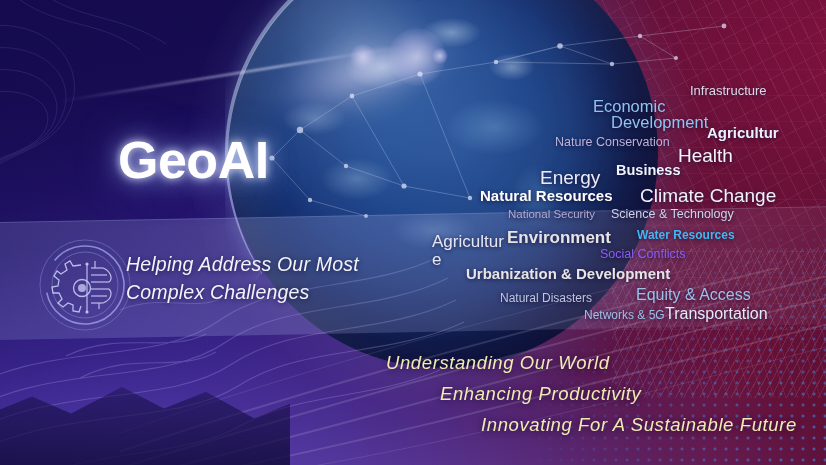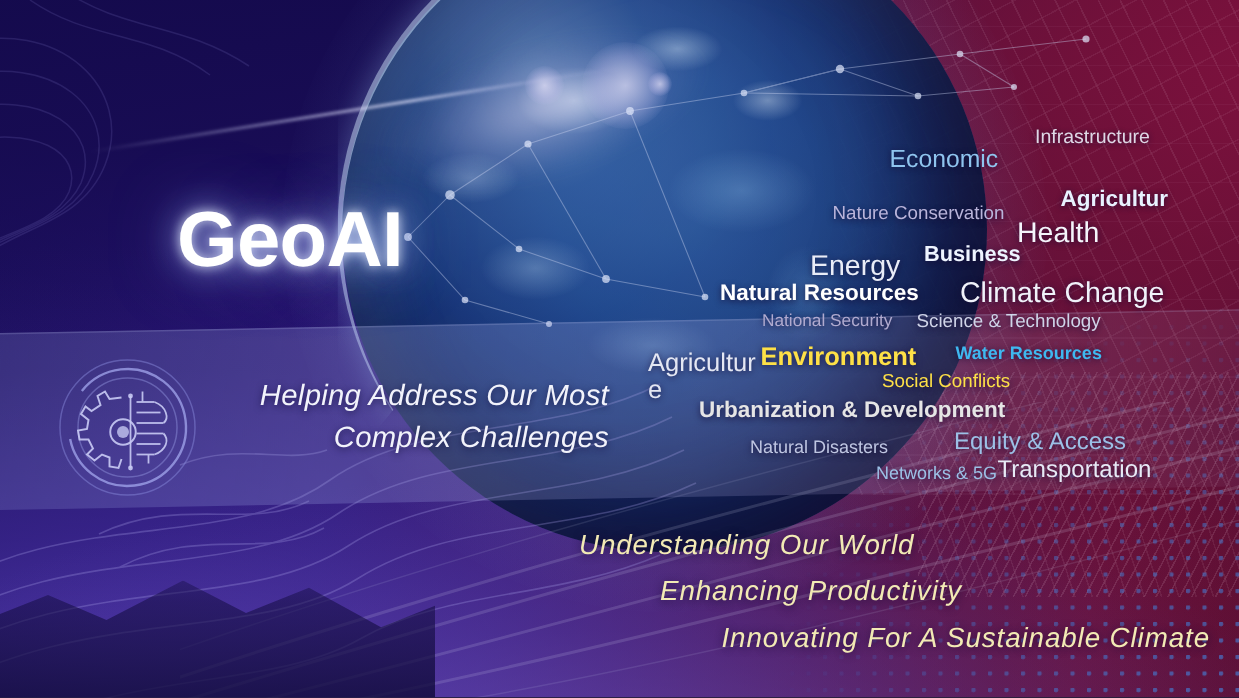--- a/index.html
+++ b/index.html
@@ -181,21 +181,20 @@
     letter-spacing:-.5px;
     text-shadow:0 0 22px rgba(175,195,255,.85), 0 0 44px rgba(130,160,255,.55), 0 0 8px rgba(255,255,255,.9);
     text-align:center;
   }
   .tagline {
     position:absolute; left:126px; top:251px;
     font-size:19.5px; font-style:italic; color:#f2f3fb;
     line-height:1.42; letter-spacing:.2px;
     text-shadow:0 1px 5px rgba(20,15,60,.75);
     width:280px;
-    text-align:right;
   }
 
   .bottom-lines { position:absolute; left:0; top:352px; width:826px; }
   .bline {
     font-size:18.5px; font-style:italic; color:#f2eab4;
     letter-spacing:.6px;
     text-shadow:0 1px 6px rgba(30,12,55,.85);
     white-space:nowrap;
   }
   .bl0 { position:absolute; left:386px; top:0px; }
@@ -338,40 +337,41 @@
         <circle cx="50" cy="75" r="1.6"></circle>
     </g>
   </svg>
 
   <div class="geoai">GeoAI</div>
   <div class="tagline">Helping Address Our Most Complex Challenges</div>
 
   <div class="bottom-lines">
     <div class="bline bl0">Understanding Our World</div>
     <div class="bline bl1">Enhancing Productivity</div>
-    <div class="bline bl2">Innovating For A Sustainable Climate</div>
+    <div class="bline bl2">Innovating For A Sustainable Future</div>
   </div>
 
   <div class="cloud" id="cloud">
       <div class="w" style="left: 690px; top: 84px; font-size: 13px; font-weight: normal; color: rgb(228, 226, 239); opacity: 0.95; text-shadow: rgba(20, 10, 50, 0.75) 0px 1px 4px;">Infrastructure</div>
       <div class="w" style="left: 593px; top: 98px; font-size: 16.5px; font-weight: normal; color: rgb(143, 196, 238); opacity: 1; text-shadow: rgba(20, 10, 50, 0.75) 0px 1px 4px;">Economic</div>
+      <div class="w" style="left: 611px; top: 114px; font-size: 16.5px; font-weight: normal; color: rgb(143, 196, 238); opacity: 1; text-shadow: rgba(20, 10, 50, 0.75) 0px 1px 4px;">Development</div>
       <div class="w" style="left: 707px; top: 125px; font-size: 15px; font-weight: bold; color: rgb(232, 242, 255); opacity: 1; text-shadow: rgba(20, 10, 50, 0.75) 0px 1px 4px;">Agricultur</div>
       <div class="w" style="left: 555px; top: 136px; font-size: 12.5px; font-weight: normal; color: rgb(185, 180, 218); opacity: 1; text-shadow: rgba(20, 10, 50, 0.75) 0px 1px 4px;">Nature Conservation</div>
       <div class="w" style="left: 678px; top: 146px; font-size: 19px; font-weight: normal; color: rgb(244, 245, 251); opacity: 1; text-shadow: rgba(20, 10, 50, 0.75) 0px 1px 4px;">Health</div>
       <div class="w" style="left: 616px; top: 163px; font-size: 14.5px; font-weight: bold; color: rgb(238, 244, 255); opacity: 1; text-shadow: rgba(20, 10, 50, 0.75) 0px 1px 4px; text-align: center;">Business</div>
       <div class="w" style="left: 540px; top: 168px; font-size: 19px; font-weight: normal; color: rgb(233, 236, 247); opacity: 1; text-shadow: rgba(20, 10, 50, 0.75) 0px 1px 4px;">Energy</div>
       <div class="w" style="left: 480px; top: 188px; font-size: 15px; font-weight: bold; color: rgb(255, 255, 255); opacity: 1; text-shadow: rgba(20, 10, 50, 0.75) 0px 1px 4px;">Natural Resources</div>
       <div class="w" style="left: 640px; top: 186px; font-size: 19px; font-weight: normal; color: rgb(240, 242, 250); opacity: 1; text-shadow: rgba(20, 10, 50, 0.75) 0px 1px 4px;">Climate Change</div>
       <div class="w" style="left: 508px; top: 209px; font-size: 11.5px; font-weight: normal; color: rgb(176, 170, 207); opacity: 1; text-shadow: rgba(20, 10, 50, 0.75) 0px 1px 4px;">National Security</div>
       <div class="w" style="left: 611px; top: 208px; font-size: 12.5px; font-weight: normal; color: rgb(207, 212, 232); opacity: 1; text-shadow: rgba(20, 10, 50, 0.75) 0px 1px 4px;">Science &amp; Technology</div>
       <div class="w" style="left: 432px; top: 233px; font-size: 17px; font-weight: normal; color: rgb(228, 231, 243); opacity: 1; text-shadow: rgba(20, 10, 50, 0.75) 0px 1px 4px;">Agricultur</div>
       <div class="w" style="left: 432px; top: 251px; font-size: 17px; font-weight: normal; color: rgb(228, 231, 243); opacity: 1; text-shadow: rgba(20, 10, 50, 0.75) 0px 1px 4px;">e</div>
-      <div class="w" style="left: 507px; top: 229px; font-size: 17px; font-weight: bold; color: #fde047; opacity: 1; text-shadow: rgba(20, 10, 50, 0.75) 0px 1px 4px;">Environment</div>
+      <div class="w" style="left: 507px; top: 229px; font-size: 17px; font-weight: bold; color: #e5e5e5; opacity: 1; text-shadow: rgba(20, 10, 50, 0.75) 0px 1px 4px;">Environment</div>
       <div class="w" style="left: 637px; top: 229px; font-size: 12px; font-weight: bold; color: rgb(63, 184, 240); opacity: 1; text-shadow: rgba(20, 10, 50, 0.75) 0px 1px 4px;">Water Resources</div>
-      <div class="w" style="left: 588px; top: 248px; font-size: 12.5px; font-weight: normal; color: #fde047; opacity: 1; text-shadow: rgba(20, 10, 50, 0.75) 0px 1px 4px;">Social Conflicts</div>
+      <div class="w" style="left: 600px; top: 248px; font-size: 12.5px; font-weight: normal; color: #8b5cf6; opacity: 1; text-shadow: rgba(20, 10, 50, 0.75) 0px 1px 4px;">Social Conflicts</div>
       <div class="w" style="left: 466px; top: 266px; font-size: 15px; font-weight: bold; color: #e5e5e5; opacity: 1; text-shadow: rgba(20, 10, 50, 0.75) 0px 1px 4px;">Urbanization &amp; Development</div>
       <div class="w" style="left: 665px; top: 265px; font-size: 16px; font-weight: normal; color: rgb(231, 234, 246); opacity: 1; text-shadow: rgba(20, 10, 50, 0.75) 0px 1px 4px; margin-top: 41px;">Transportation</div>
       <div class="w" style="left: 500px; top: 292px; font-size: 12px; font-weight: normal; color: rgb(191, 198, 226); opacity: 1; text-shadow: rgba(20, 10, 50, 0.75) 0px 1px 4px;">Natural Disasters</div>
       <div class="w" style="left: 636px; top: 287px; font-size: 16px; font-weight: normal; color: rgb(156, 192, 230); opacity: 1; text-shadow: rgba(20, 10, 50, 0.75) 0px 1px 4px;">Equity &amp; Access</div>
       <div class="w" style="left: 584px; top: 309px; font-size: 12px; font-weight: normal; color: rgb(156, 192, 230); opacity: 1; text-shadow: rgba(20, 10, 50, 0.75) 0px 1px 4px;">Networks &amp; 5G</div>
     </div>
 
 </div>
 
 </body></html>

